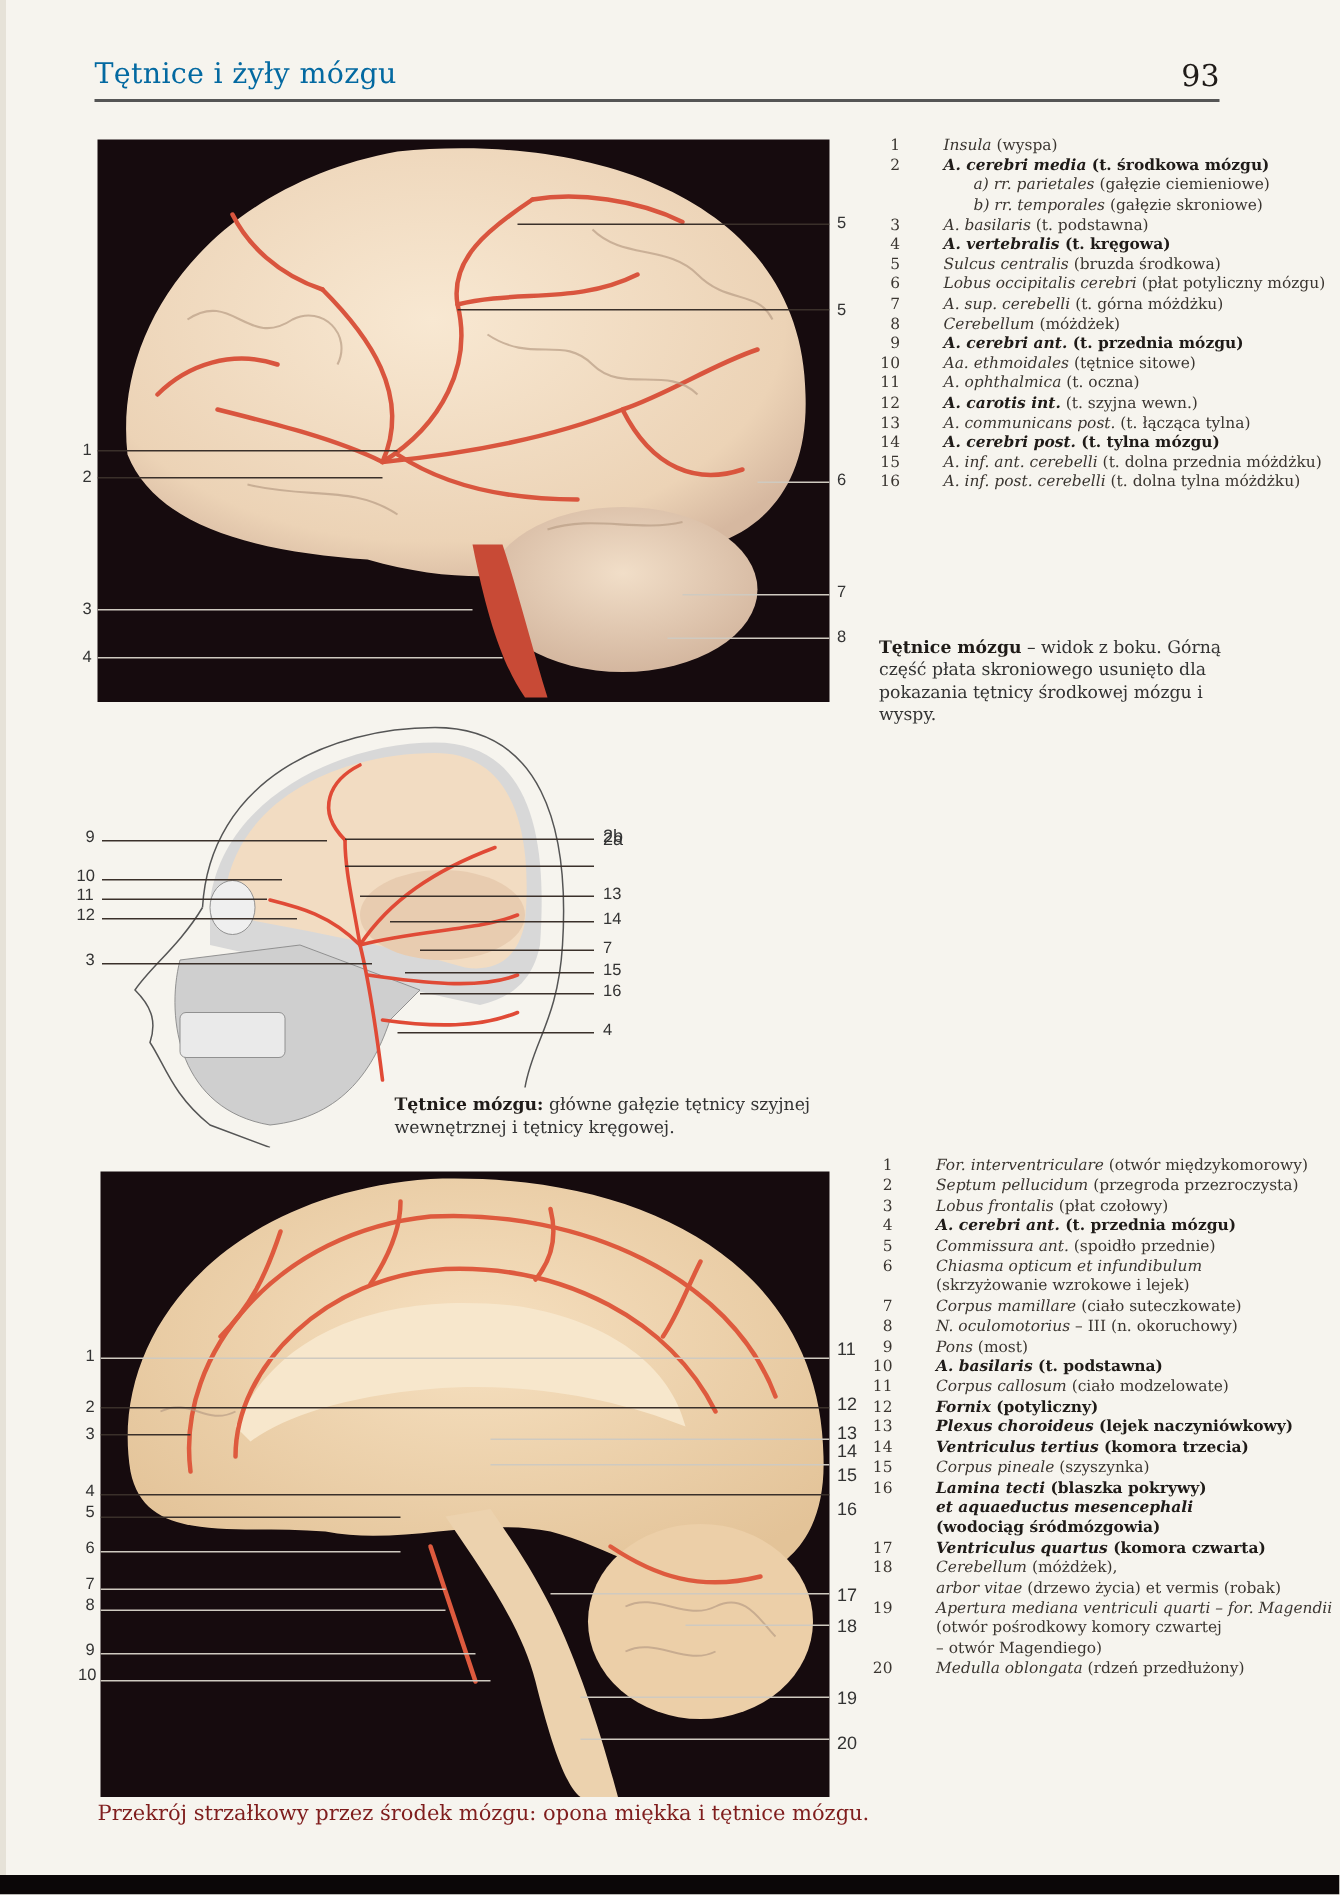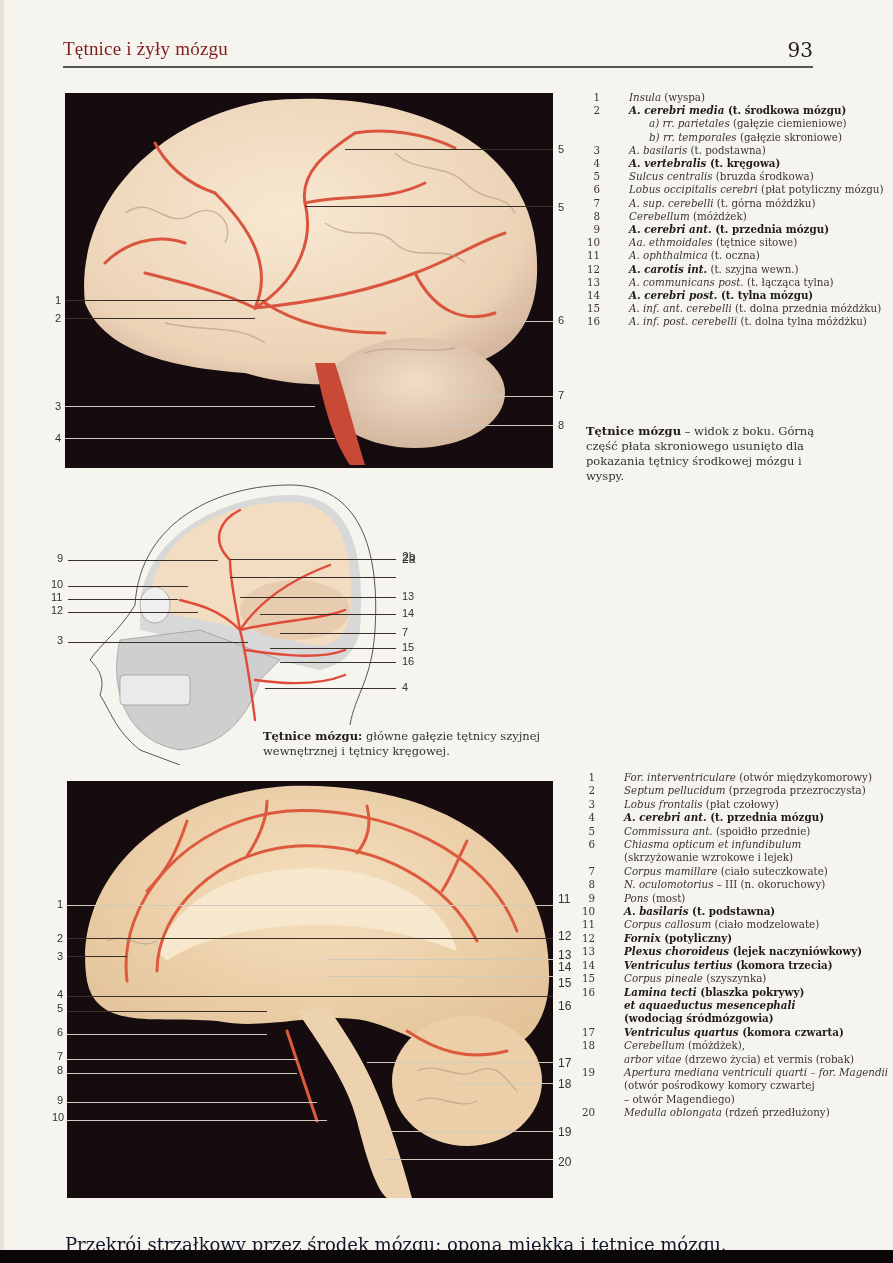--- a/index.html
+++ b/index.html
@@ -1,18 +1,18 @@
 <!DOCTYPE html>
 <html><head>
 <meta charset="utf-8">
 <style>
   html, body { margin:0; padding:0; }
   body { width:893px; height:1263px; background:#f6f4ee; position:relative; overflow:hidden; font-family:"DejaVu Serif", serif; color:#2a2622; }
   .abs { position:absolute; }
-  .header-title { left:63px; top:38px; font-size:19px; letter-spacing:0.2px; color:#7f1d1d;font-family:Liberation Serif, serif; }
+  .header-title { left:63px; top:38px; font-size:19px; letter-spacing:0.2px; color:#0369a1; }
   .page-num { right:80px; top:38px; font-size:20px; color:#1f1b18; }
   .header-rule { left:63px; top:66px; width:750px; height:2px; background:#555; }
   .photo { background:#160b0e; overflow:hidden; }
   .leader { position:absolute; height:1px; background:#cfcac0; }
   .leader.dark { background:#3a302a; }
   .num { position:absolute; font-family:"Liberation Sans", sans-serif; font-size:11px; color:#333; }
   .legend { font-size:10.3px; line-height:13.2px; color:#3a3530; }
   .legend .row { display:flex; white-space:nowrap; }
   .legend .n { width:15px; text-align:right; margin-right:5px; flex:none; }
   .legend .sub { padding-left:20px; }
@@ -385,15 +385,15 @@
     <div class="row">
       <span class="n"></span>
       <span><i></i><span>– otwór Magendiego)</span></span>
     </div>
     <div class="row">
       <span class="n">20</span>
       <span><i>Medulla oblongata</i><span> (rdzeń przedłużony)</span></span>
     </div>
   </div>
 
-<div class="abs caption" style="left:65px;top:1237px;font-size:18px;color:#0f172a;">Przekrój strzałkowy przez środek mózgu: opona miękka i tętnice mózgu.</div>
+<div class="abs caption" style="left:65px;top:1202px;font-size:14px;color:#7f1d1d;">Przekrój strzałkowy przez środek mózgu: opona miękka i tętnice mózgu.</div>
 
 <div class="abs bottom-bar"></div>
 
 </body></html>

